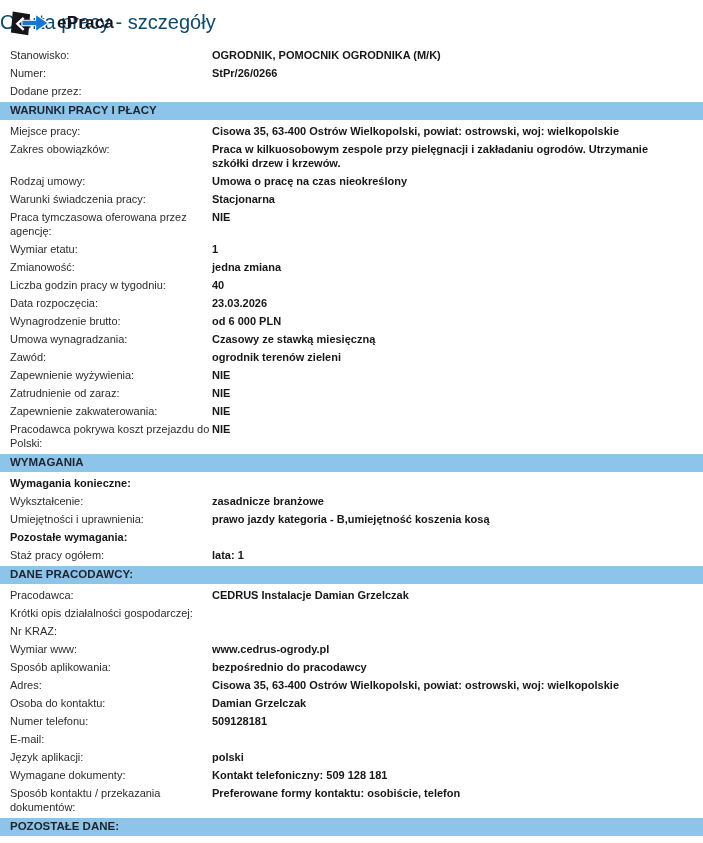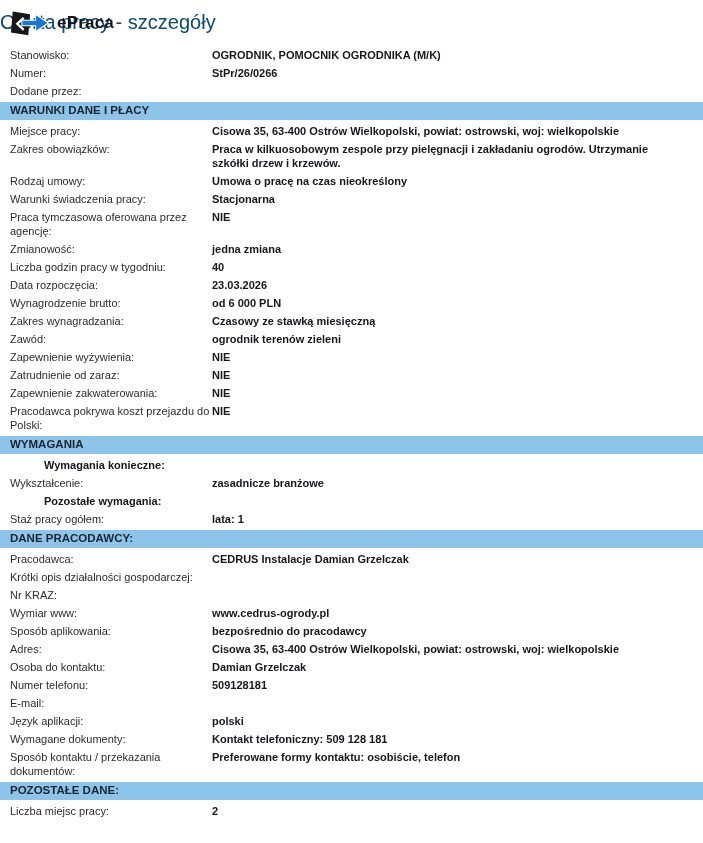--- a/index.html
+++ b/index.html
@@ -73,21 +73,20 @@
     font-size: 11px;
     line-height: 14px;
     font-weight: bold;
     color: #17171c;
   }
   .row.subheading .label {
     flex: 1 1 auto;
     width: auto;
     font-weight: bold;
     color: #17171c;
-    margin-left: 34px;
   }
 </style>
 </head>
 <body>
 
 <div class="page">
 
   <header class="header">
     <div class="logo">
       <svg width="42" height="31" viewBox="0 0 46 32" xmlns="http://www.w3.org/2000/svg" aria-hidden="true">
@@ -105,21 +104,21 @@
         <div class="label">Stanowisko:</div>
         <div class="value">OGRODNIK, POMOCNIK OGRODNIKA (M/K)</div>
       </div>
       <div class="row">
         <div class="label">Numer:</div>
         <div class="value">StPr/26/0266</div>
       </div>
       <div class="row">
         <div class="label">Dodane przez:</div>
       </div>
-      <div class="section-bar">WARUNKI DANE I PŁACY</div>
+      <div class="section-bar">WARUNKI PRACY I PŁACY</div>
       <div class="row">
         <div class="label">Miejsce pracy:</div>
         <div class="value">Cisowa 35, 63-400 Ostrów Wielkopolski, powiat: ostrowski, woj: wielkopolskie</div>
       </div>
       <div class="row">
         <div class="label">Zakres obowiązków:</div>
         <div class="value">Praca w kilkuosobowym zespole przy pielęgnacji i zakładaniu ogrodów. Utrzymanie szkółki drzew i krzewów.</div>
       </div>
       <div class="row">
         <div class="label">Rodzaj umowy:</div>
@@ -127,37 +126,41 @@
       </div>
       <div class="row">
         <div class="label">Warunki świadczenia pracy:</div>
         <div class="value">Stacjonarna</div>
       </div>
       <div class="row">
         <div class="label">Praca tymczasowa oferowana przez agencję:</div>
         <div class="value">NIE</div>
       </div>
       <div class="row">
+        <div class="label">Wymiar etatu:</div>
+        <div class="value">1</div>
+      </div>
+      <div class="row">
         <div class="label">Zmianowość:</div>
         <div class="value">jedna zmiana</div>
       </div>
       <div class="row">
         <div class="label">Liczba godzin pracy w tygodniu:</div>
         <div class="value">40</div>
       </div>
       <div class="row">
         <div class="label">Data rozpoczęcia:</div>
         <div class="value">23.03.2026</div>
       </div>
       <div class="row">
         <div class="label">Wynagrodzenie brutto:</div>
         <div class="value">od 6 000 PLN</div>
       </div>
       <div class="row">
-        <div class="label">Zakres wynagradzania:</div>
+        <div class="label">Umowa wynagradzania:</div>
         <div class="value">Czasowy ze stawką miesięczną</div>
       </div>
       <div class="row">
         <div class="label">Zawód:</div>
         <div class="value">ogrodnik terenów zieleni</div>
       </div>
       <div class="row">
         <div class="label">Zapewnienie wyżywienia:</div>
         <div class="value">NIE</div>
       </div>
@@ -174,20 +177,24 @@
         <div class="value">NIE</div>
       </div>
       <div class="section-bar">WYMAGANIA</div>
       <div class="row subheading">
         <div class="label">Wymagania konieczne:</div>
       </div>
       <div class="row">
         <div class="label">Wykształcenie:</div>
         <div class="value">zasadnicze branżowe</div>
       </div>
+      <div class="row">
+        <div class="label">Umiejętności i uprawnienia:</div>
+        <div class="value">prawo jazdy kategoria - B,umiejętność koszenia kosą</div>
+      </div>
       <div class="row subheading">
         <div class="label">Pozostałe wymagania:</div>
       </div>
       <div class="row">
         <div class="label">Staż pracy ogółem:</div>
         <div class="value">lata: 1</div>
       </div>
       <div class="section-bar">DANE PRACODAWCY:</div>
       <div class="row">
         <div class="label">Pracodawca:</div>

